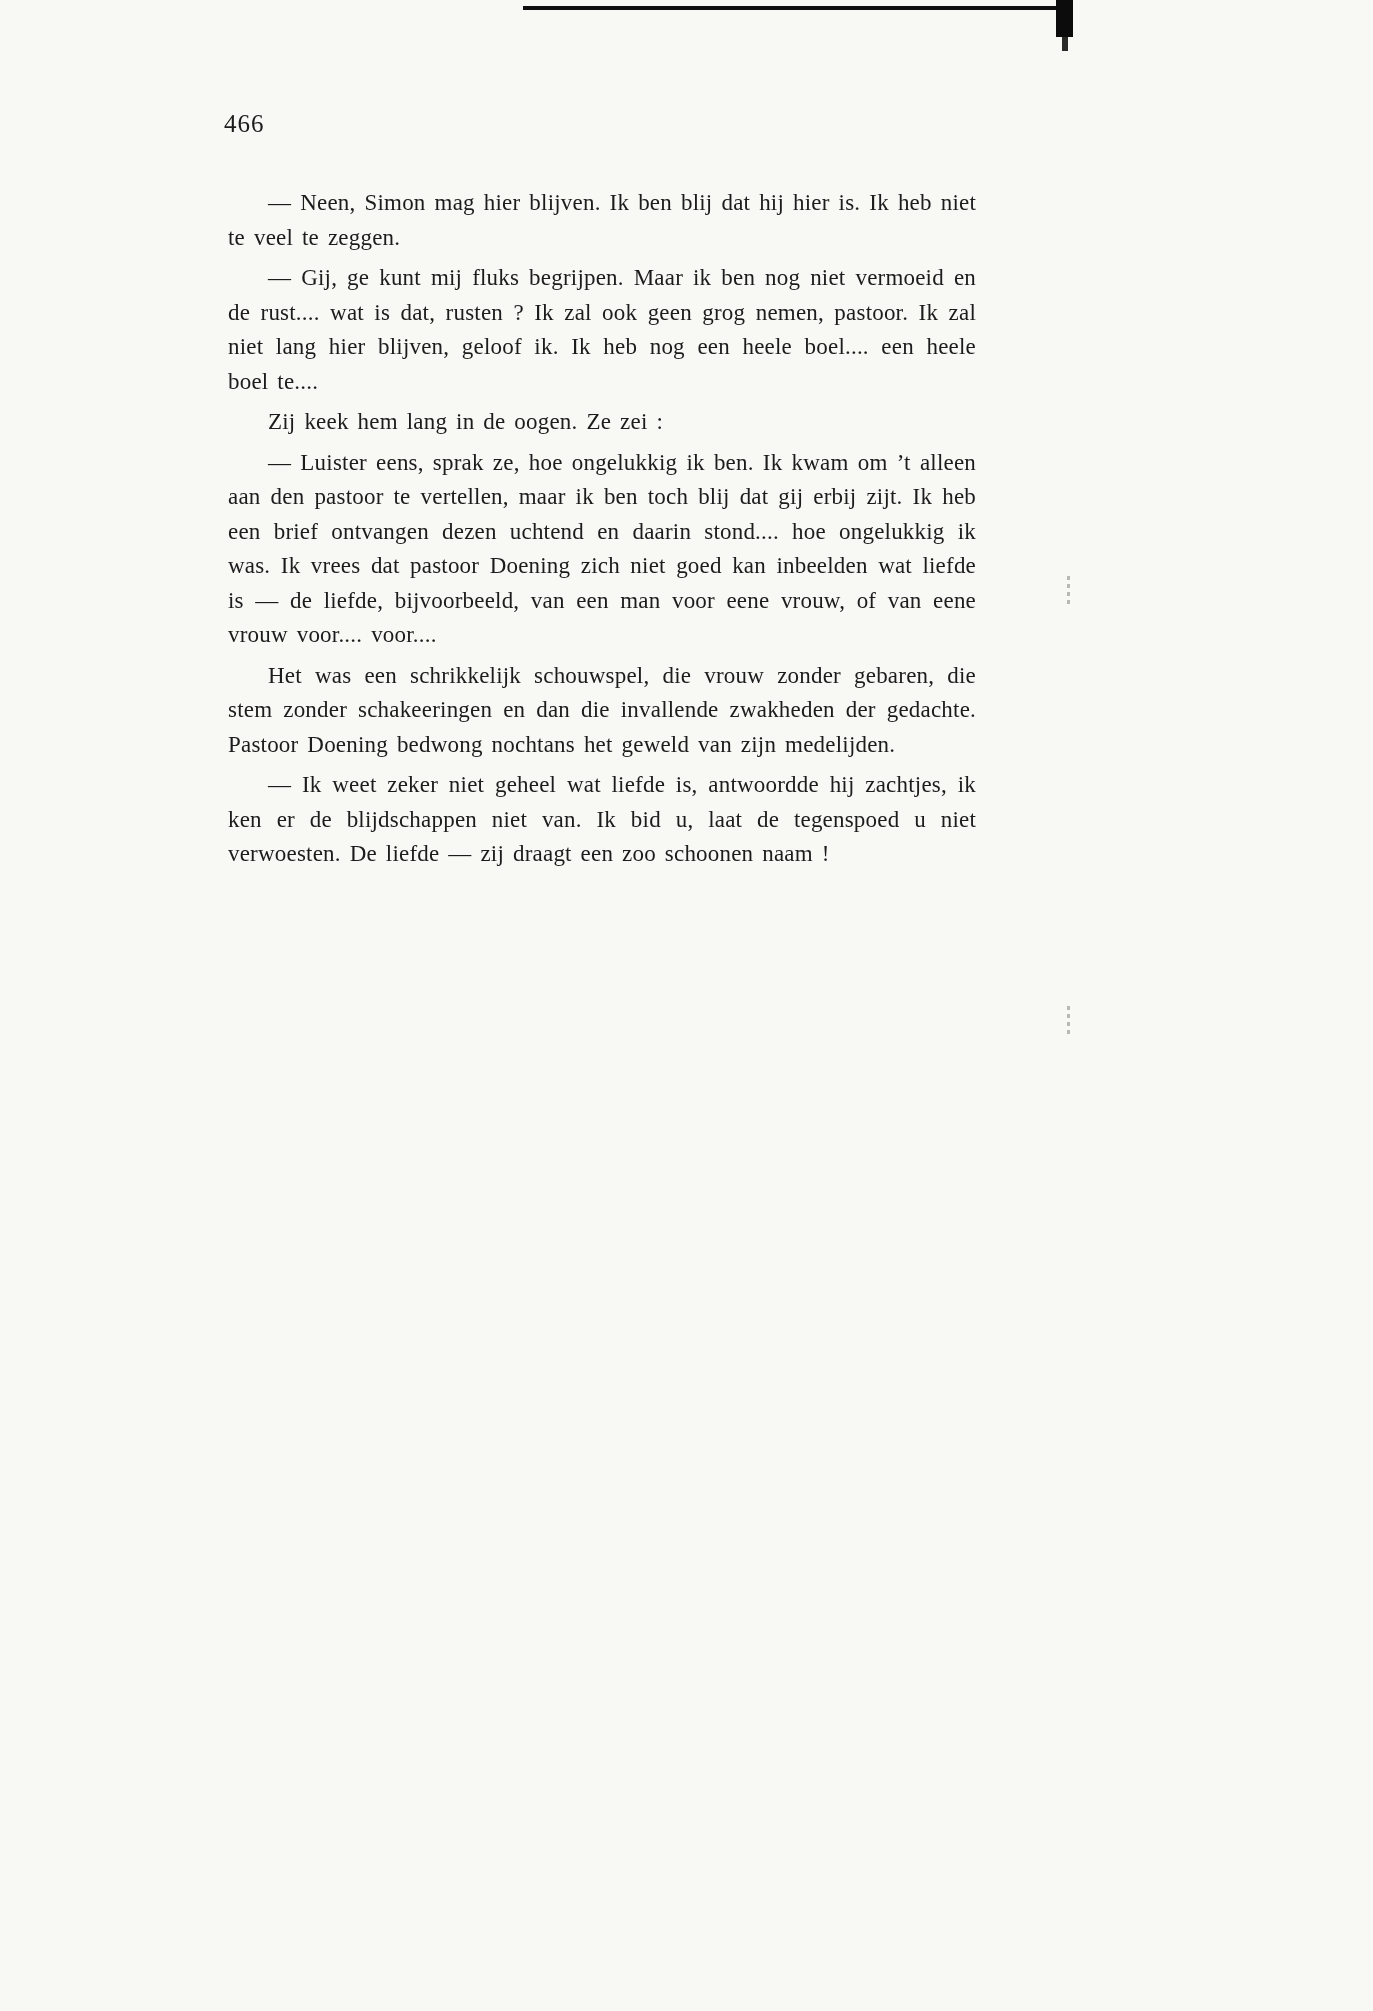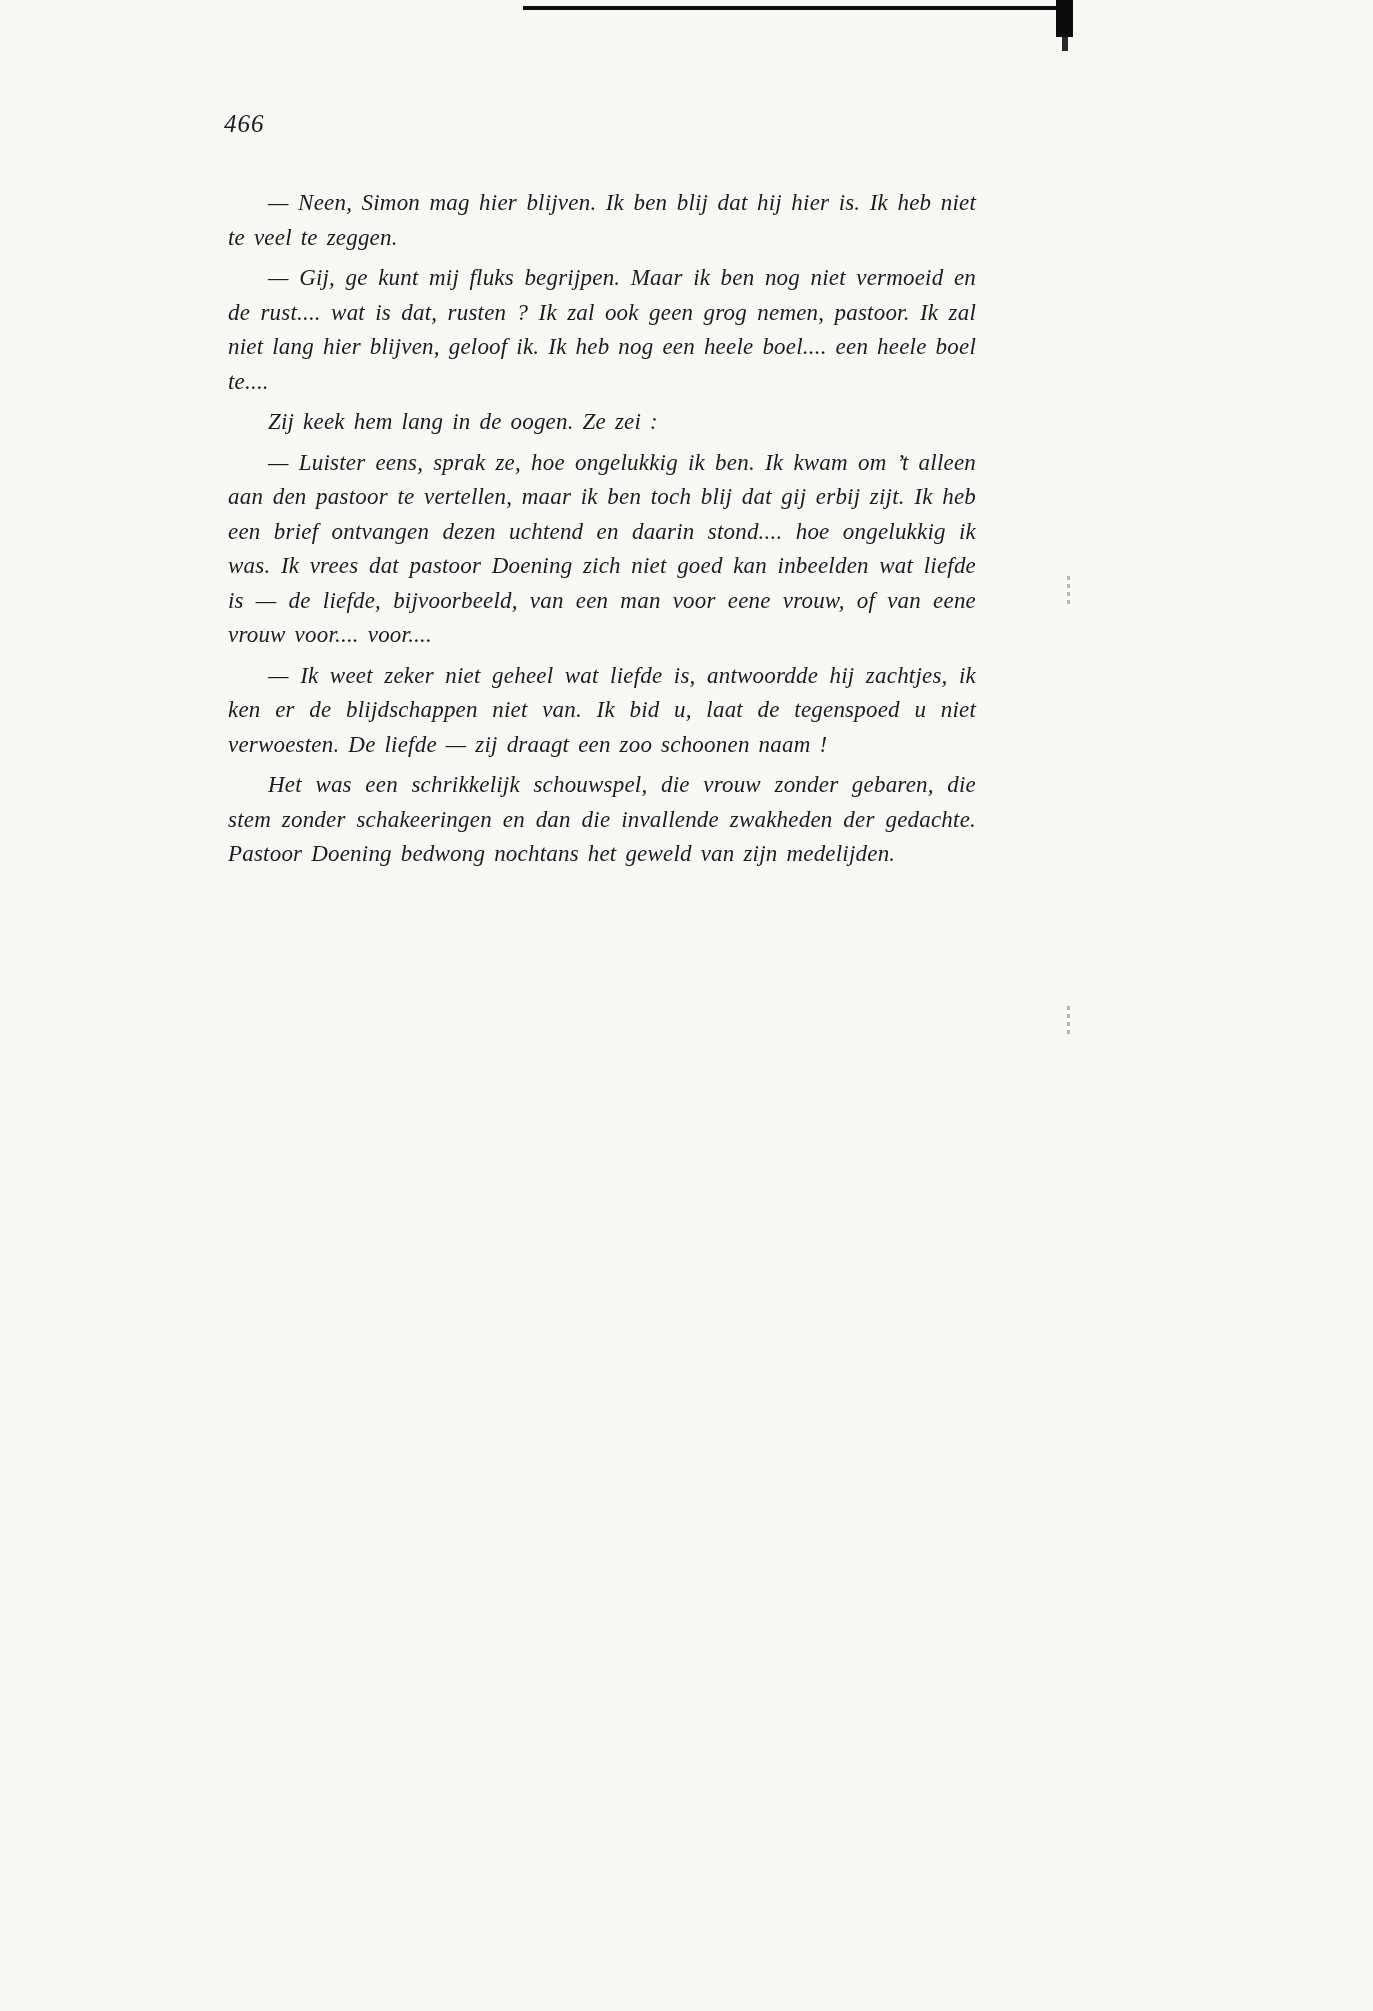--- a/index.html
+++ b/index.html
@@ -11,21 +11,20 @@
     height: 2011px;
     position: relative;
     background: #f8f8f5;
     font-family: "Liberation Serif", "DejaVu Serif", serif;
     color: #1c1c1c;
     overflow: hidden;
   }
   .page {
     position: absolute;
     inset: 0;
-    font-style: italic;
   }
   
   .scan-line {
     position: absolute;
     top: 6px;
     left: 523px;
     width: 535px;
     height: 4px;
     background: #101010;
   }
@@ -95,17 +94,17 @@
   <div class="margin-mark margin-mark-1"></div>
   <div class="margin-mark margin-mark-2"></div>
 
   <div class="page-number">466</div>
 
   <div class="text-block">
     <p>— Neen, Simon mag hier blijven. Ik ben blij dat hij hier is. Ik heb niet te veel te zeggen.</p>
     <p>— Gij, ge kunt mij fluks begrijpen. Maar ik ben nog niet vermoeid en de rust.... wat is dat, rusten ? Ik zal ook geen grog nemen, pastoor. Ik zal niet lang hier blijven, geloof ik. Ik heb nog een heele boel.... een heele boel te....</p>
     <p>Zij keek hem lang in de oogen. Ze zei :</p>
     <p>— Luister eens, sprak ze, hoe ongelukkig ik ben. Ik kwam om ’t alleen aan den pastoor te vertellen, maar ik ben toch blij dat gij erbij zijt. Ik heb een brief ontvangen dezen uchtend en daarin stond.... hoe ongelukkig ik was. Ik vrees dat pastoor Doening zich niet goed kan inbeelden wat liefde is — de liefde, bijvoorbeeld, van een man voor eene vrouw, of van eene vrouw voor.... voor....</p>
+    <p>Het was een schrikkelijk schouwspel, die vrouw zonder gebaren, die stem zonder schakeeringen en dan die invallende zwakheden der gedachte. Pastoor Doening bedwong nochtans het geweld van zijn medelijden.</p>
     <p>— Ik weet zeker niet geheel wat liefde is, antwoordde hij zachtjes, ik ken er de blijdschappen niet van. Ik bid u, laat de tegenspoed u niet verwoesten. De liefde — zij draagt een zoo schoonen naam !</p>
-    <p>Het was een schrikkelijk schouwspel, die vrouw zonder gebaren, die stem zonder schakeeringen en dan die invallende zwakheden der gedachte. Pastoor Doening bedwong nochtans het geweld van zijn medelijden.</p>
   </div>
 
 </div>
 
 </body></html>

